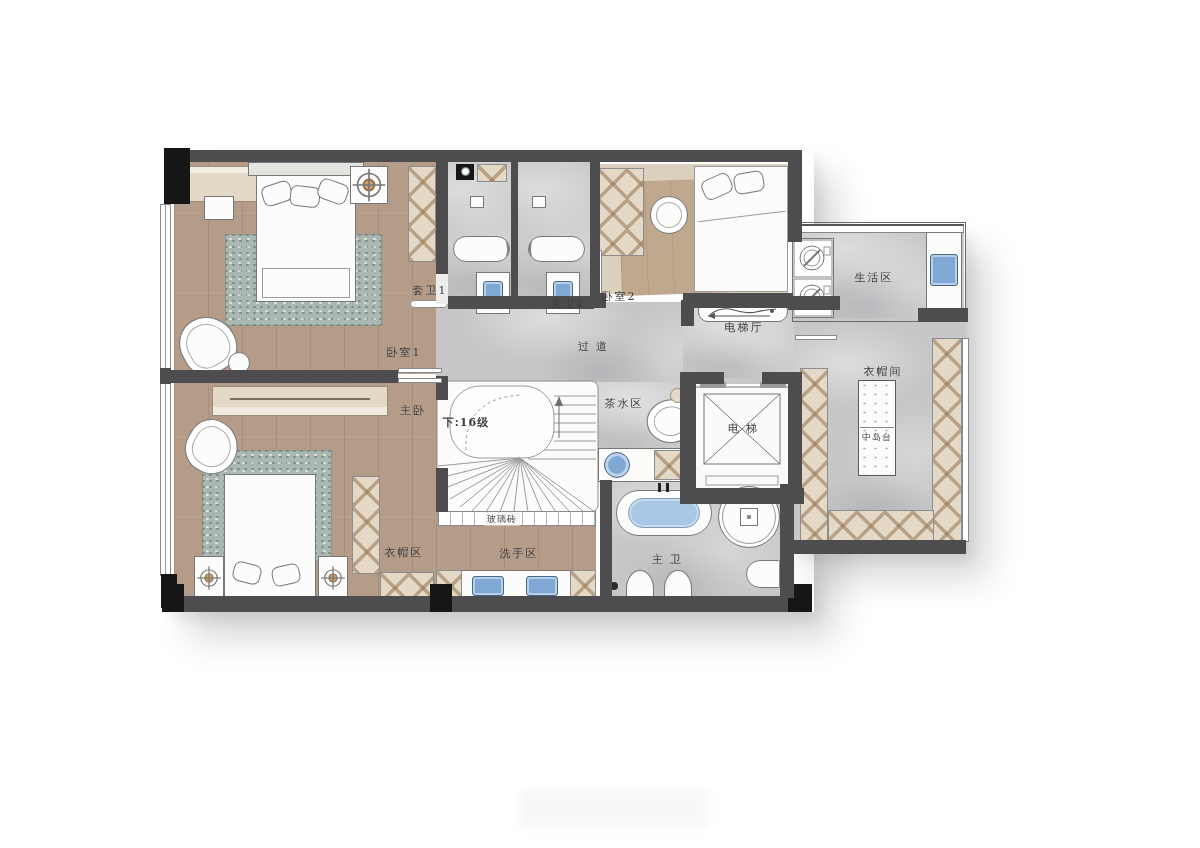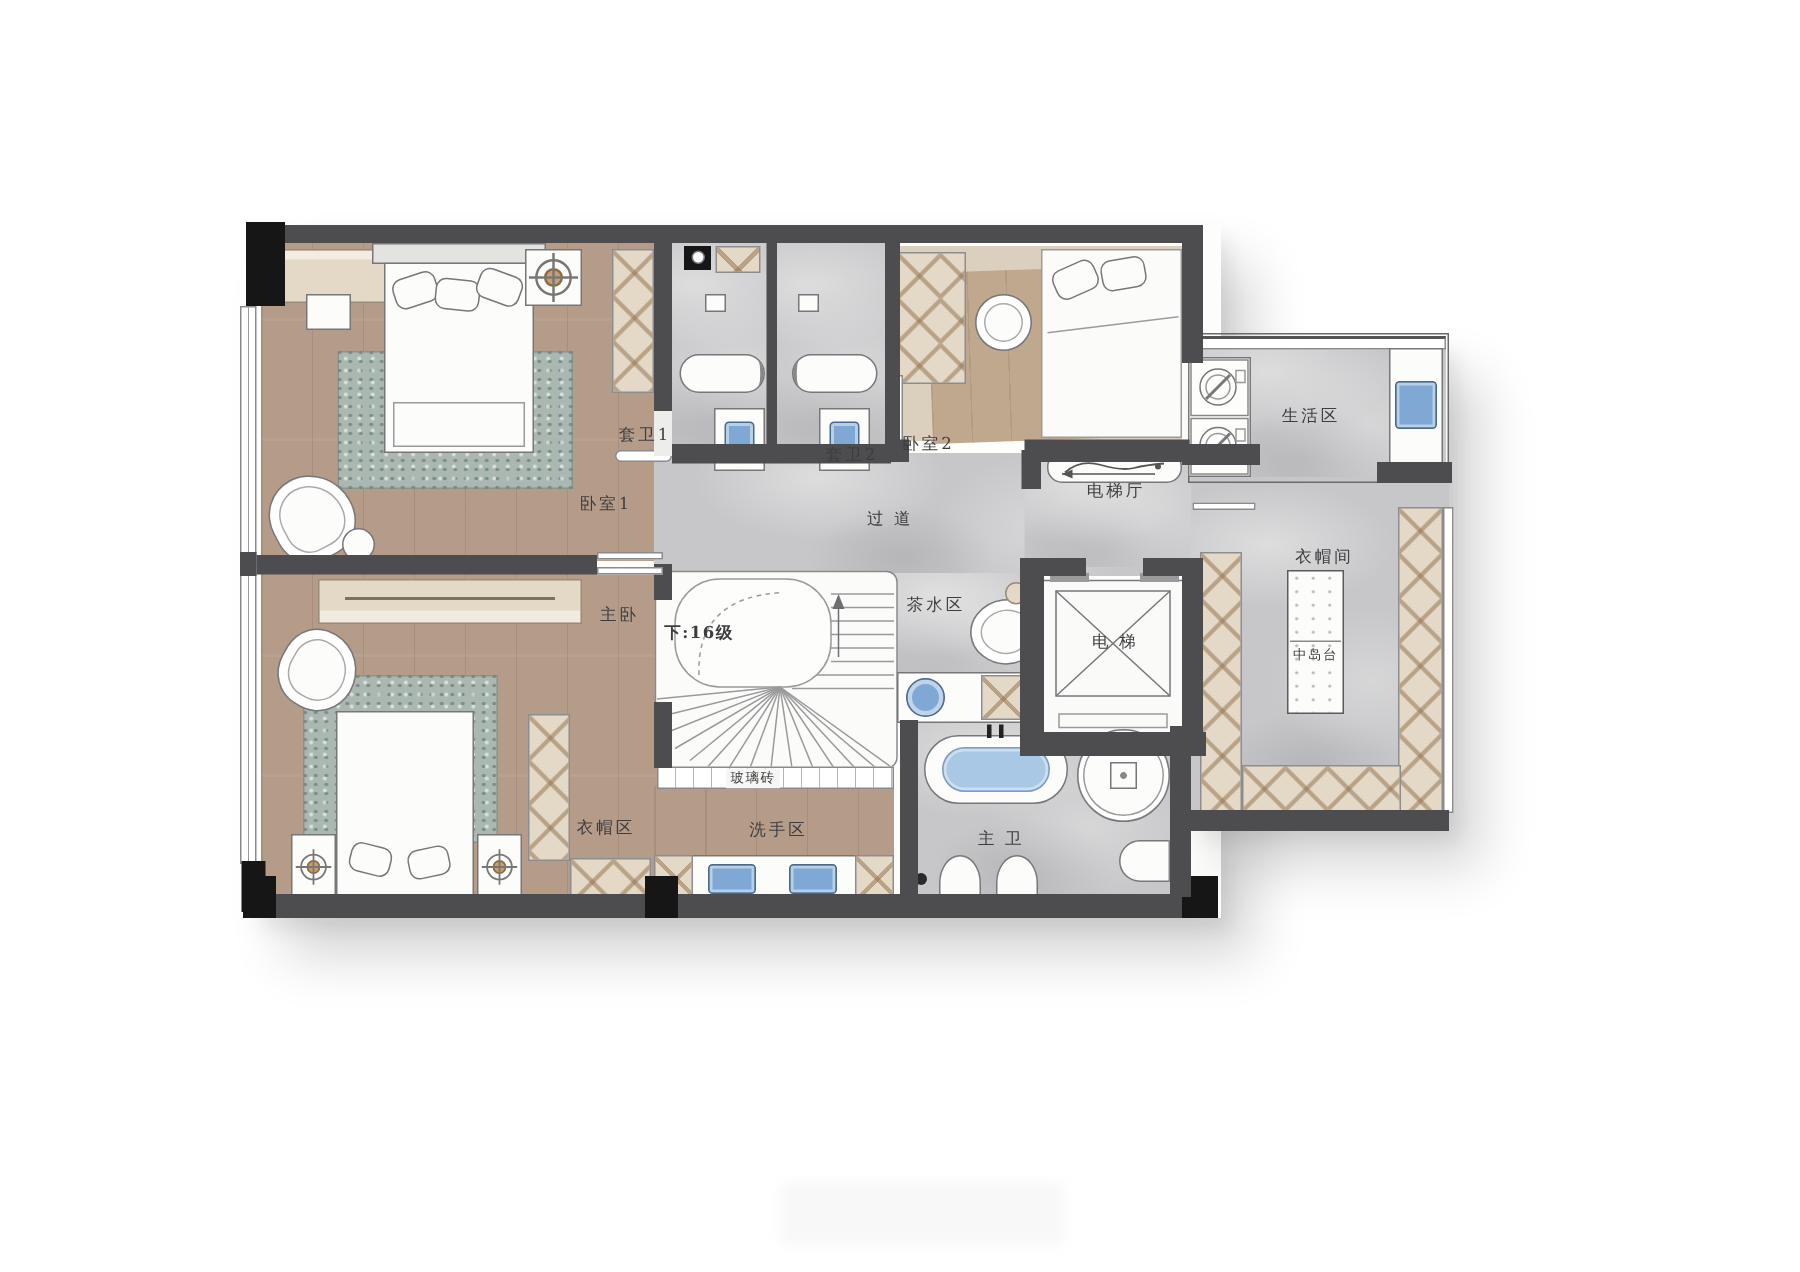--- a/index.html
+++ b/index.html
@@ -286,21 +286,21 @@
   <div class="abs wall" style="left:762px;top:372px;width:28px;height:12px"></div>
   <div class="abs wall" style="left:680px;top:488px;width:124px;height:16px"></div>
 
   <div class="abs wall" style="left:600px;top:480px;width:12px;height:118px"></div>
   <div class="abs wall" style="left:780px;top:484px;width:14px;height:114px"></div>
   <div class="abs wall" style="left:794px;top:540px;width:172px;height:14px"></div>
 
   <div class="lbl" style="left:430px;top:290px">套卫1</div>
   <div class="lbl" style="left:568px;top:303px">套卫2</div>
   <div class="lbl" style="left:619px;top:296px">卧室2</div>
-  <div class="lbl" style="left:404px;top:336px">卧室1</div>
+  <div class="lbl" style="left:404px;top:352px">卧室1</div>
   <div class="lbl" style="left:413px;top:410px">主卧</div>
   <div class="lbl sp" style="left:596px;top:346px">过道</div>
   <div class="lbl" style="left:744px;top:327px">电梯厅</div>
   <div class="lbl sp" style="left:746px;top:428px">电梯</div>
   <div class="lbl" style="left:624px;top:403px">茶水区</div>
   <div class="lbl" style="left:466px;top:422px;letter-spacing:1px;font-weight:bold">下:16级</div>
   <div class="lbl" style="left:874px;top:277px">生活区</div>
   <div class="lbl" style="left:883px;top:371px">衣帽间</div>
   <div class="lbl sm" style="left:877px;top:437px">中岛台</div>
   <div class="lbl" style="left:404px;top:552px">衣帽区</div>

